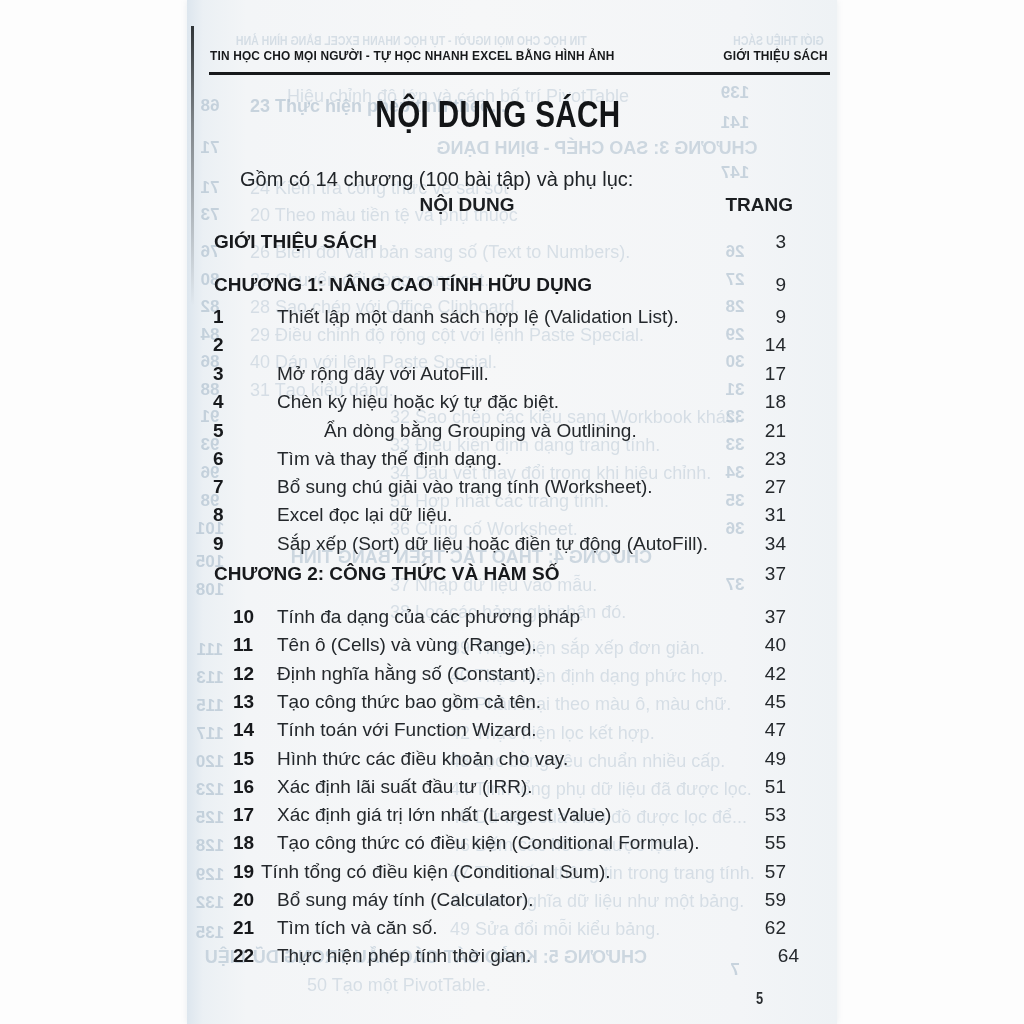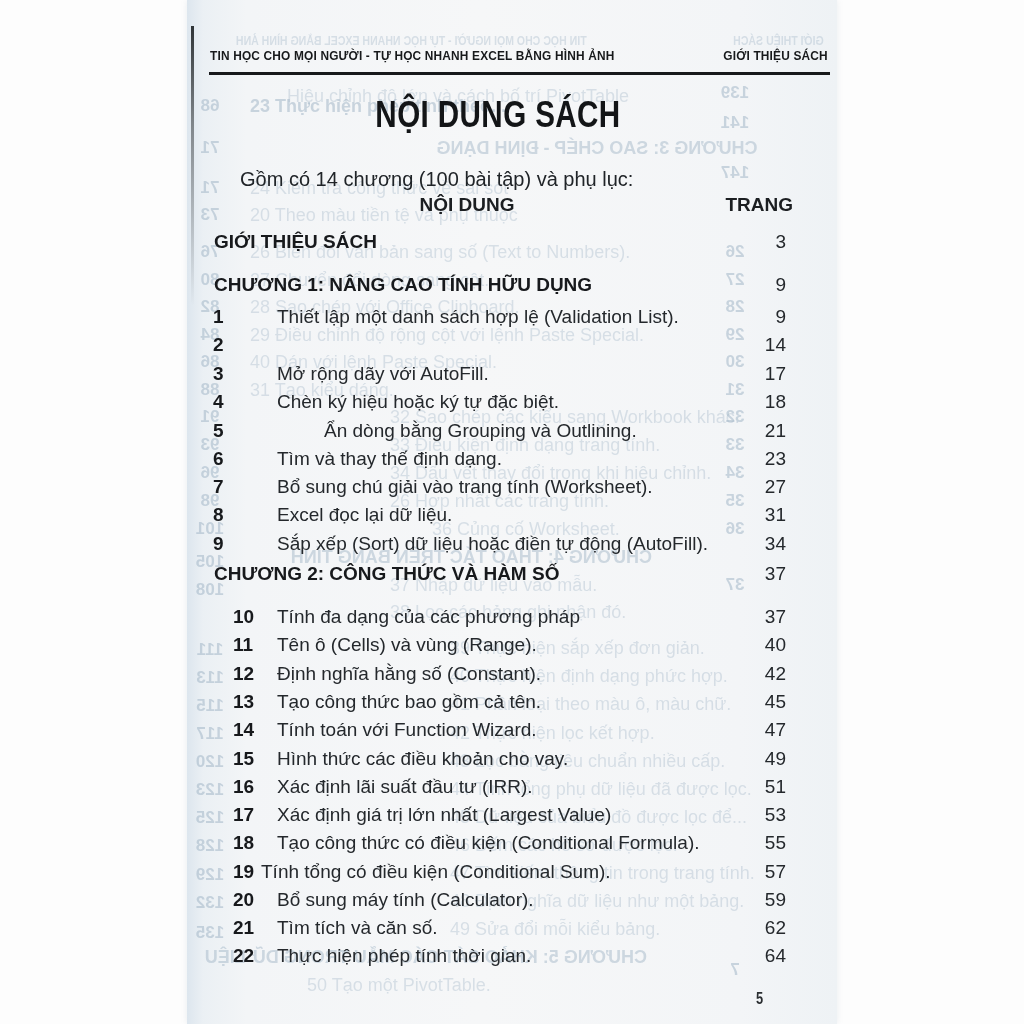--- a/index.html
+++ b/index.html
@@ -67,22 +67,22 @@
       <div class="ghost g-line" style="left: 63px; top: 205px;">20   Theo màu tiền tệ và phụ thuộc</div>
       <div class="ghost g-line" style="left: 63px; top: 242px;">26   Biến đổi văn bản sang số (Text to Numbers).</div>
       <div class="ghost g-line" style="left: 63px; top: 270px;">27   Chuyển đổi dòng sang cột.</div>
       <div class="ghost g-line" style="left: 63px; top: 297px;">28   Sao chép với Office Clipboard.</div>
       <div class="ghost g-line" style="left: 63px; top: 325px;">29   Điều chỉnh độ rộng cột với lệnh Paste Special.</div>
       <div class="ghost g-line" style="left: 63px; top: 352px;">40   Dán với lệnh Paste Special.</div>
       <div class="ghost g-line" style="left: 63px; top: 380px;">31   Tạo kiểu dáng.</div>
       <div class="ghost g-line" style="left: 203px; top: 407px;">32   Sao chép các kiểu sang Workbook khác.</div>
       <div class="ghost g-line" style="left: 203px; top: 435px;">33   Điều kiện định dạng trang tính.</div>
       <div class="ghost g-line" style="left: 203px; top: 463px;">34   Dấu vết thay đổi trong khi hiệu chỉnh.</div>
-      <div class="ghost g-line" style="left: 203px; top: 491px;">26   Hợp nhất các trang tính.</div>
-      <div class="ghost g-line" style="left: 203px; top: 519px; margin-left: 42px;">36   Củng cố Worksheet.</div>
+      <div class="ghost g-line" style="left: 203px; top: 491px;">51   Hợp nhất các trang tính.</div>
+      <div class="ghost g-line" style="left: 203px; top: 519px;">36   Củng cố Worksheet.</div>
       <div class="ghost g-line" style="left: 203px; top: 575px;">37   Nhập dữ liệu vào mẫu.</div>
       <div class="ghost g-line" style="left: 203px; top: 602px;">38   Lọc các bảng ghi nhận đó.</div>
       <div class="ghost g-line" style="left: 263px; top: 638px;">39   Thực hiện sắp xếp đơn giản.</div>
       <div class="ghost g-line" style="left: 263px; top: 666px;">40   Thực hiện định dạng phức hợp.</div>
       <div class="ghost g-line" style="left: 263px; top: 694px;">41   Phân loại theo màu ô, màu chữ.</div>
       <div class="ghost g-line" style="left: 263px; top: 723px;">42   Thực hiện lọc kết hợp.</div>
       <div class="ghost g-line" style="left: 263px; top: 751px;">43   Lọc bằng tiêu chuẩn nhiều cấp.</div>
       <div class="ghost g-line" style="left: 263px; top: 779px;">44   Tính tổng phụ dữ liệu đã được lọc.</div>
       <div class="ghost g-line" style="left: 263px; top: 807px;">45   Dữ liệu của biểu đồ được lọc để...</div>
       <div class="ghost g-line" style="left: 263px; top: 835px;">46   Đếm các hồ sơ được lọc.</div>
@@ -259,21 +259,21 @@
       <div class="abs toc-row" style="top: 889px;">
         <span class="toc-num" style="left: 46px;">20</span>
         <span class="toc-label" style="left: 90px;">Bổ sung máy tính (Calculator).</span>
         <span class="toc-page">59</span>
       </div>
       <div class="abs toc-row" style="top: 917px;">
         <span class="toc-num" style="left: 46px;">21</span>
         <span class="toc-label" style="left: 90px;">Tìm tích và căn số.</span>
         <span class="toc-page">62</span>
       </div>
-      <div class="abs toc-row" style="top: 945px;">
+      <div class="abs toc-row" style="top: 945px; padding-left: 13px;">
         <span class="toc-num" style="left: 46px;">22</span>
         <span class="toc-label" style="left: 90px;">Thực hiện phép tính thời gian.</span>
         <span class="toc-page">64</span>
       </div>
     </div>
 
   <div id="folio" class="abs">5</div>
 </div>
 
 </body></html>

